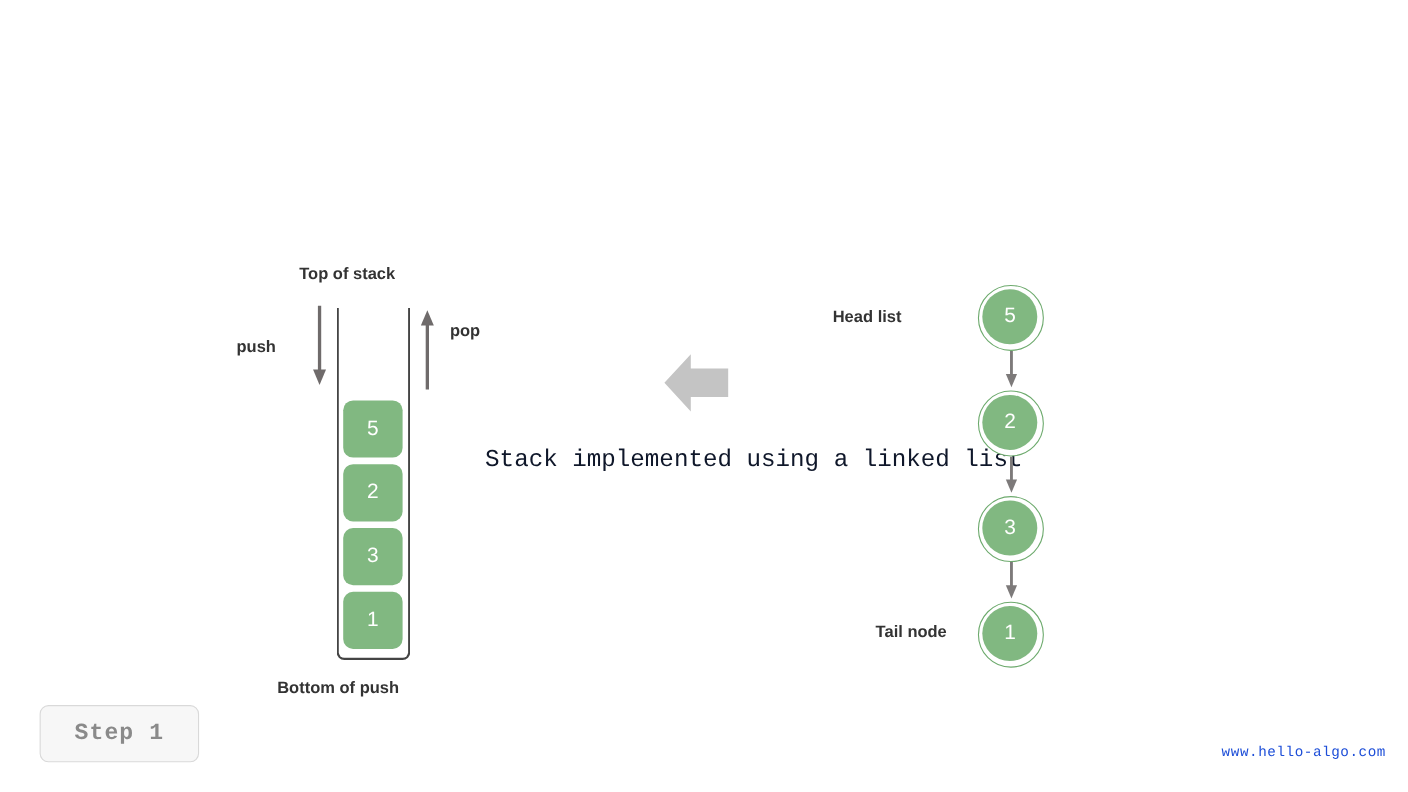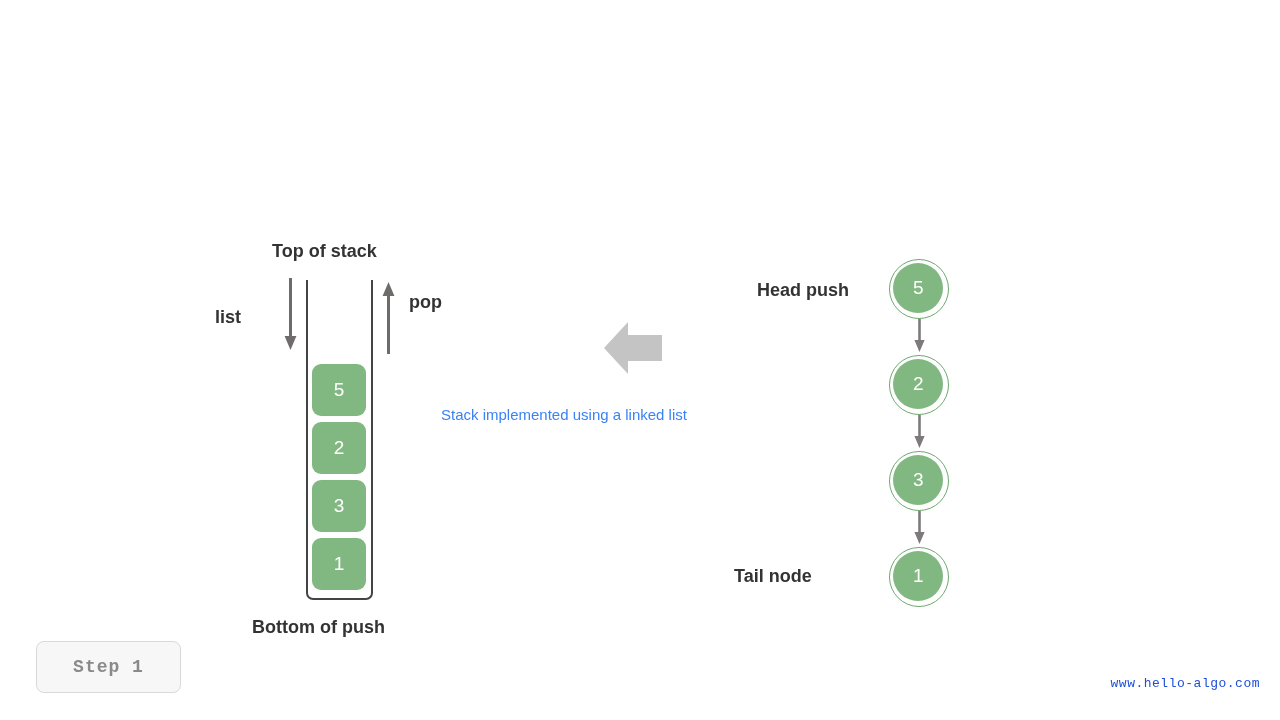--- a/index.html
+++ b/index.html
@@ -17,29 +17,29 @@
   .stage {
     position: absolute;
     inset: 0;
   }
 
   
   .label-bold {
     position: absolute;
     font-family: "Liberation Sans", sans-serif;
     font-weight: bold;
-    font-size: 18px;
+    font-size: 15px;
     color: #333333;
     white-space: nowrap;
   }
   .label-grey {
     position: absolute;
-    font-family: Liberation Sans, sans-serif;
-    font-size: 15px;
-    color: #3b82f6;
+    font-family: Liberation Mono, monospace;
+    font-size: 22px;
+    color: #0f172a;
     white-space: nowrap;
   }
 
   
   #stack-container {
     position: absolute;
     left: 306px;
     top: 280px;
     width: 67px;
     height: 320px;
@@ -133,21 +133,21 @@
     top: 641px;
     width: 145px;
     height: 52px;
     border: 1.5px solid #d9d9d9;
     border-radius: 8px;
     background: #f7f7f7;
     display: flex;
     align-items: center;
     justify-content: center;
     font-family: "Liberation Mono", monospace;
-    font-size: 18px;
+    font-size: 21px;
     font-weight: bold;
     color: #8a8a8a;
     letter-spacing: 1px;
     box-sizing: border-box;
   }
 
   
   #watermark {
     position: absolute;
     right: 20px;
@@ -159,21 +159,21 @@
     white-space: nowrap;
   }
 </style>
 </head>
 <body>
 
 <div class="stage">
 
   <div class="label-bold" style="left:272px; top:241px;">Top of stack</div>
 
-  <div class="label-bold" style="left:215px; top:307px;">list</div>
+  <div class="label-bold" style="left:215px; top:307px;">push</div>
 
   <div class="label-bold" style="left:409px; top:292px;">pop</div>
 
   <svg class="thin-arrow" style="left:280px; top:276px;" width="22" height="78" viewBox="0 0 22 78">
     <line x1="10.5" y1="2" x2="10.5" y2="64" stroke="#6f6b6b" stroke-width="3"></line>
     <path d="M10.5 74 L4.6 60 L16.4 60 Z" fill="#6f6b6b"></path>
   </svg>
 
   <svg class="thin-arrow" style="left:378px; top:278px;" width="22" height="78" viewBox="0 0 22 78">
     <line x1="10.5" y1="14" x2="10.5" y2="76" stroke="#6f6b6b" stroke-width="3"></line>
@@ -190,23 +190,23 @@
   </div>
 
   <div class="label-bold" style="left:252px; top:617px;">Bottom of push</div>
 
   <svg id="transform-arrow" width="62" height="60" viewBox="0 0 62 60">
     <path d="M2 30 L26 4 L26 17 L60 17 L60 43 L26 43 L26 56 Z" fill="#c4c4c4"></path>
   </svg>
 
   <div class="label-grey" style="left:441px; top:406px;">Stack implemented using a linked list</div>
 
-  <div class="label-bold" style="left:757px; top:280px;">Head push</div>
-
-  <div class="label-bold" style="left:734px; top:566px;">Tail node</div>
+  <div class="label-bold" style="left:757px; top:280px;">Head list</div>
+
+  <div class="label-bold" style="left:796px; top:566px;">Tail node</div>
 
   <div id="linked-list">
 
     <div class="ll-node" style="top:0px;">
       <div class="disc">5</div>
     </div>
     <svg class="ll-arrow" style="top:60px;" width="13" height="36" viewBox="0 0 13 36">
       <line x1="6.5" y1="0" x2="6.5" y2="24" stroke="#7d7a7a" stroke-width="2.6"></line>
       <path d="M6.5 33 L1.4 21 L11.6 21 Z" fill="#7d7a7a"></path>
     </svg>

